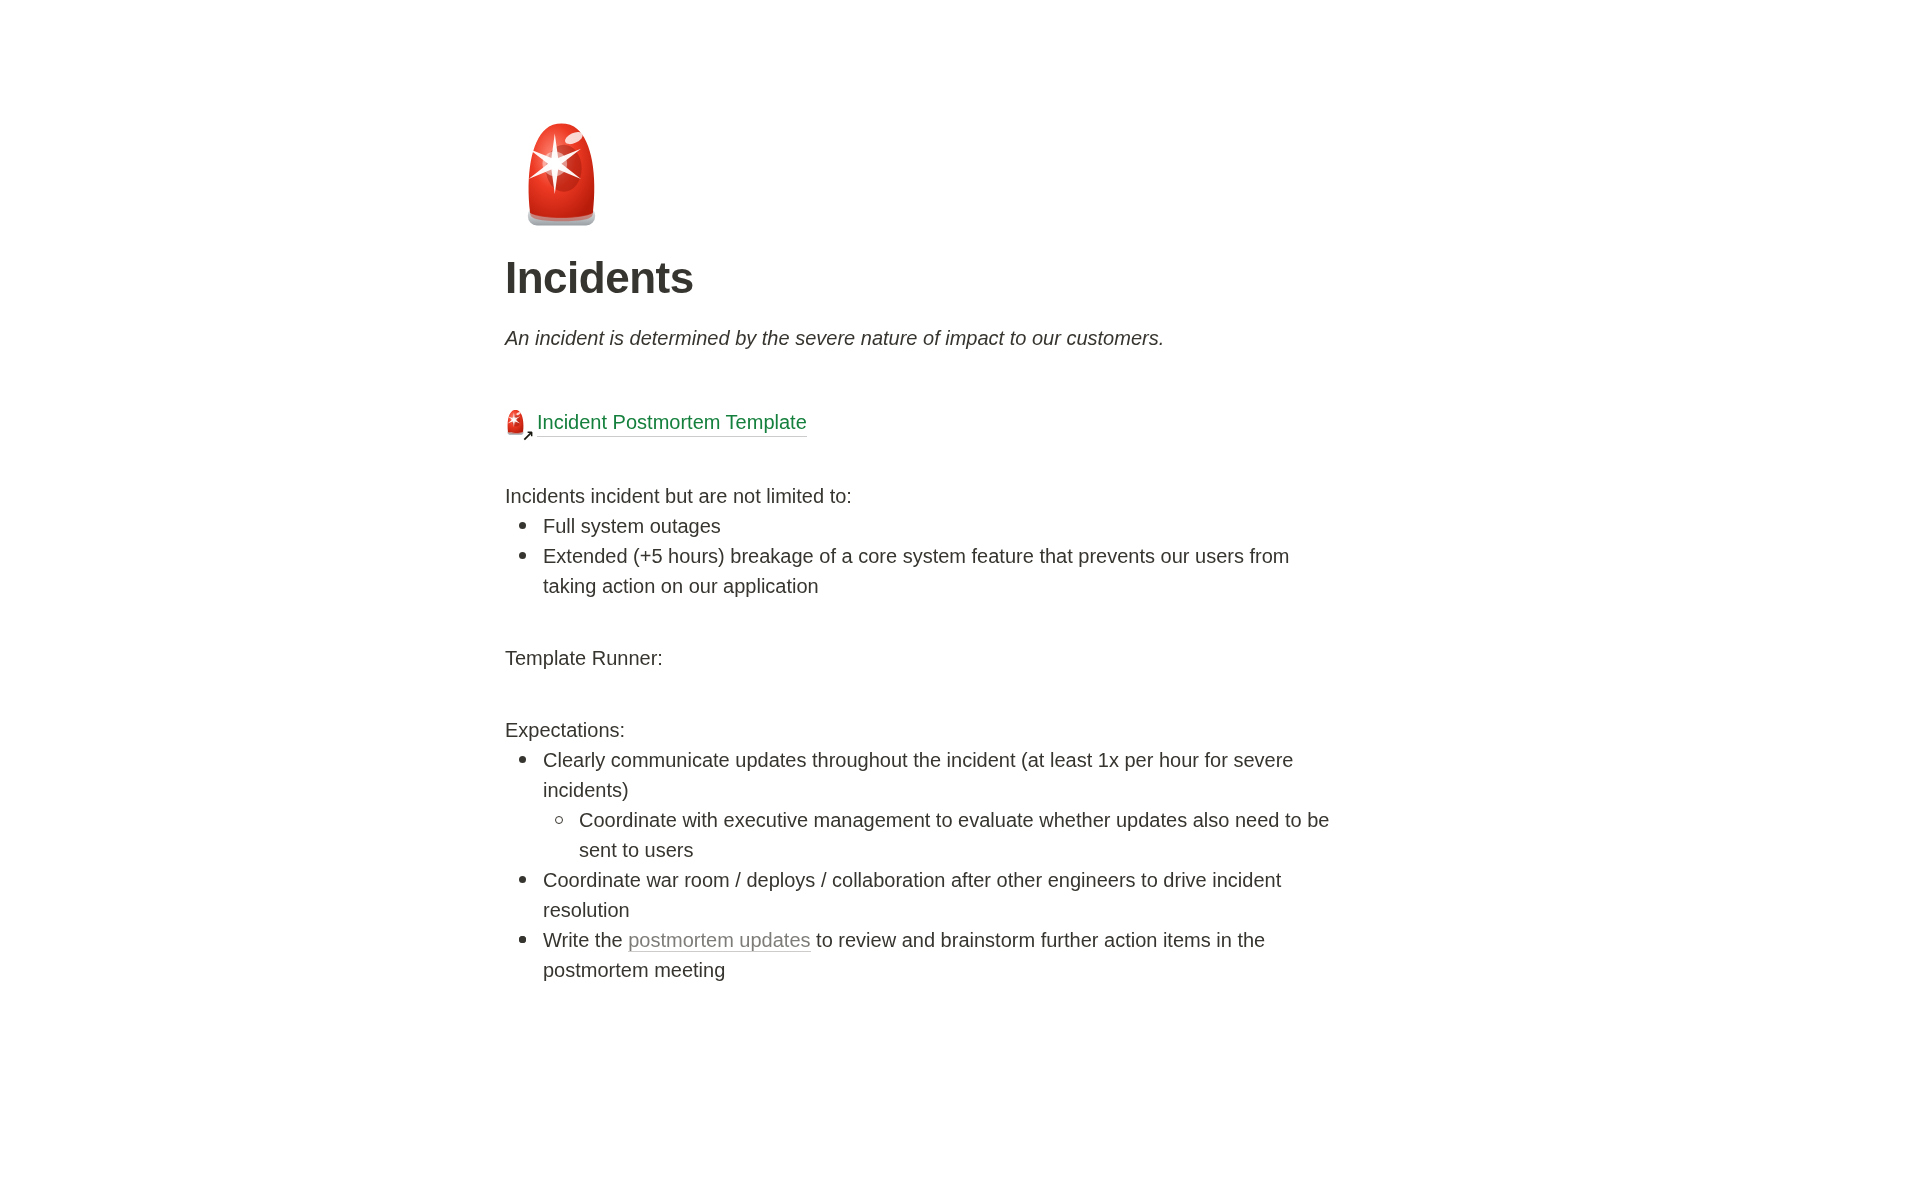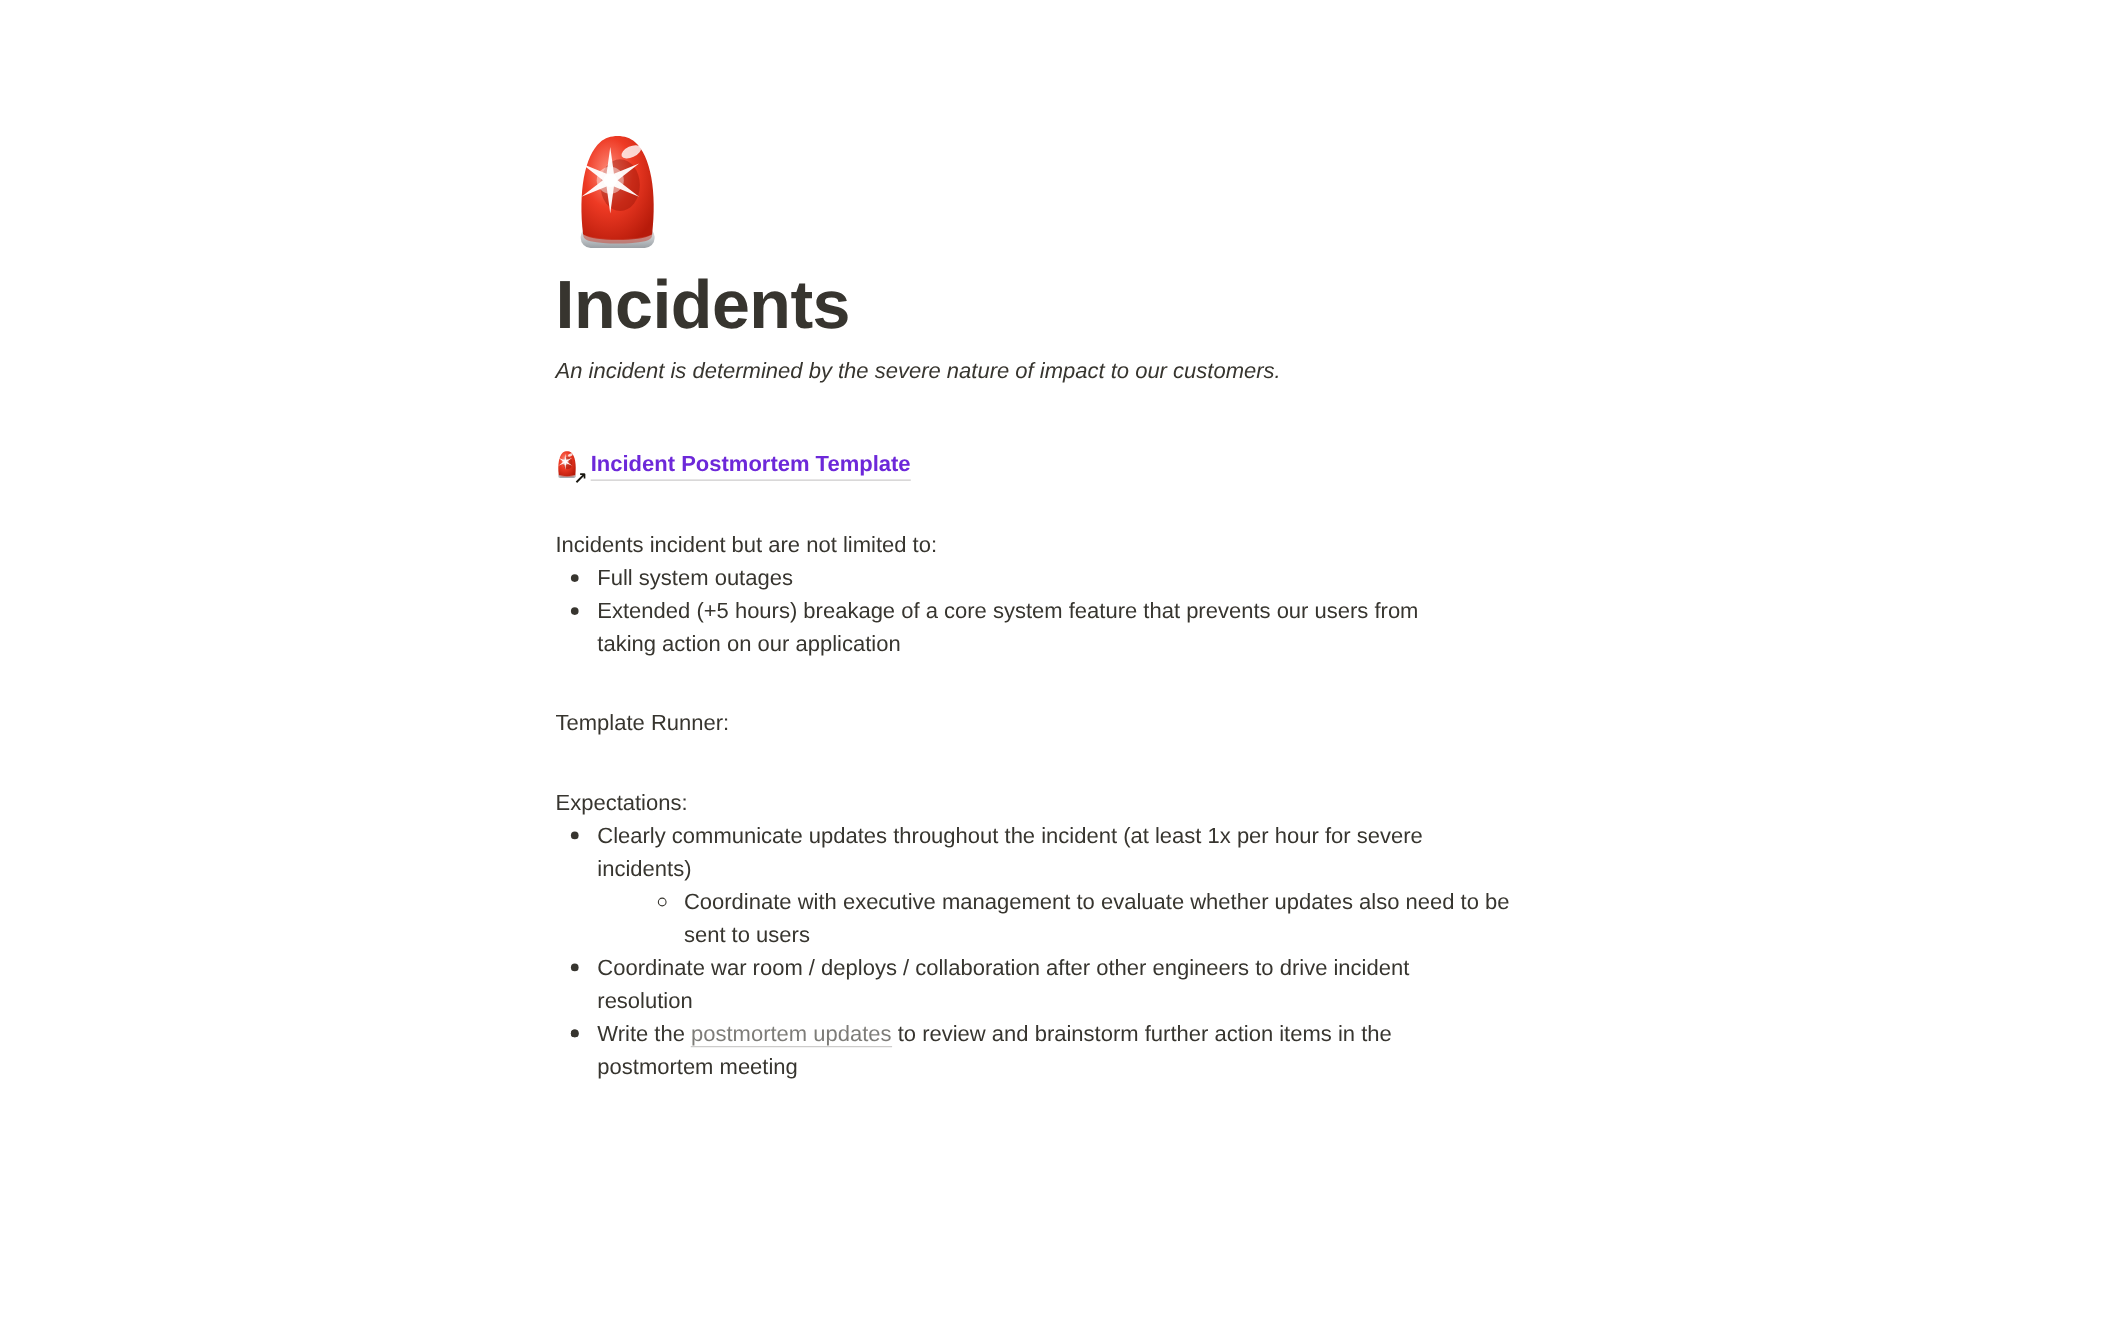--- a/index.html
+++ b/index.html
@@ -9,21 +9,21 @@
     font-family: "Liberation Sans", "DejaVu Sans", sans-serif;
     color: #37352F;
   }
   .page {
     width: 910px;
     margin: 0 auto;
     padding-top: 119px;
   }
   .icon-wrap { margin-left: 16px; height: 112px; }
   .page-title {
-    font-size: 62px;
+    font-size: 44px;
     font-weight: 700;
     line-height: 62px;
     letter-spacing: -0.5px;
     margin-top: 16px;
     color: #37352F;
   }
   .subtitle {
     margin-top: 14px;
     font-style: italic;
   }
@@ -50,43 +50,43 @@
     font-weight: 700;
     color: #17160f;
     line-height: 1;
     text-shadow: -2px -2px 0 #fff, 2px -2px 0 #fff, -2px 2px 0 #fff, 2px 2px 0 #fff,
                  0 -2px 0 #fff, 0 2px 0 #fff, -2px 0 0 #fff, 2px 0 0 #fff;
   }
   .link-text {
     margin-left = 8px;
     margin-left: 8px;
     font-size: 20px;
-    font-weight: 700;
-    color: #6d28d9;
+    font-weight: 400;
+    color: #15803d;
     text-decoration: none;
     border-bottom: 1px solid rgba(55,53,47,0.25);
     padding-bottom: 2px;
     line-height: 24px;
   }
   .bullet-item { display: flex; }
   .bullet-marker { width: 38px; flex: none; position: relative; }
   .bullet-marker::before {
     content: '';
     position: absolute;
     left: 14px; top: 11px;
     width: 7px; height: 7px;
     border-radius: 50%;
     background: #37352F;
   }
   .bullet-marker.ring::before {
     background: transparent;
     border: 1.5px solid #37352F;
     width: 6px; height: 6px;
   }
-  .sub-item { margin-left: 36px; justify-content: center; }
+  .sub-item { margin-left: 36px; }
   .bullet-text { white-space: pre-wrap; }
   .inline-page-link {
     color: rgba(55,53,47,0.65);
     text-decoration: none;
     border-bottom: 1px solid rgba(55,53,47,0.25);
     cursor: pointer;
   }
   .hidden-defs { position: absolute; width: 0; height: 0; overflow: hidden; }
 </style>
 </head>

